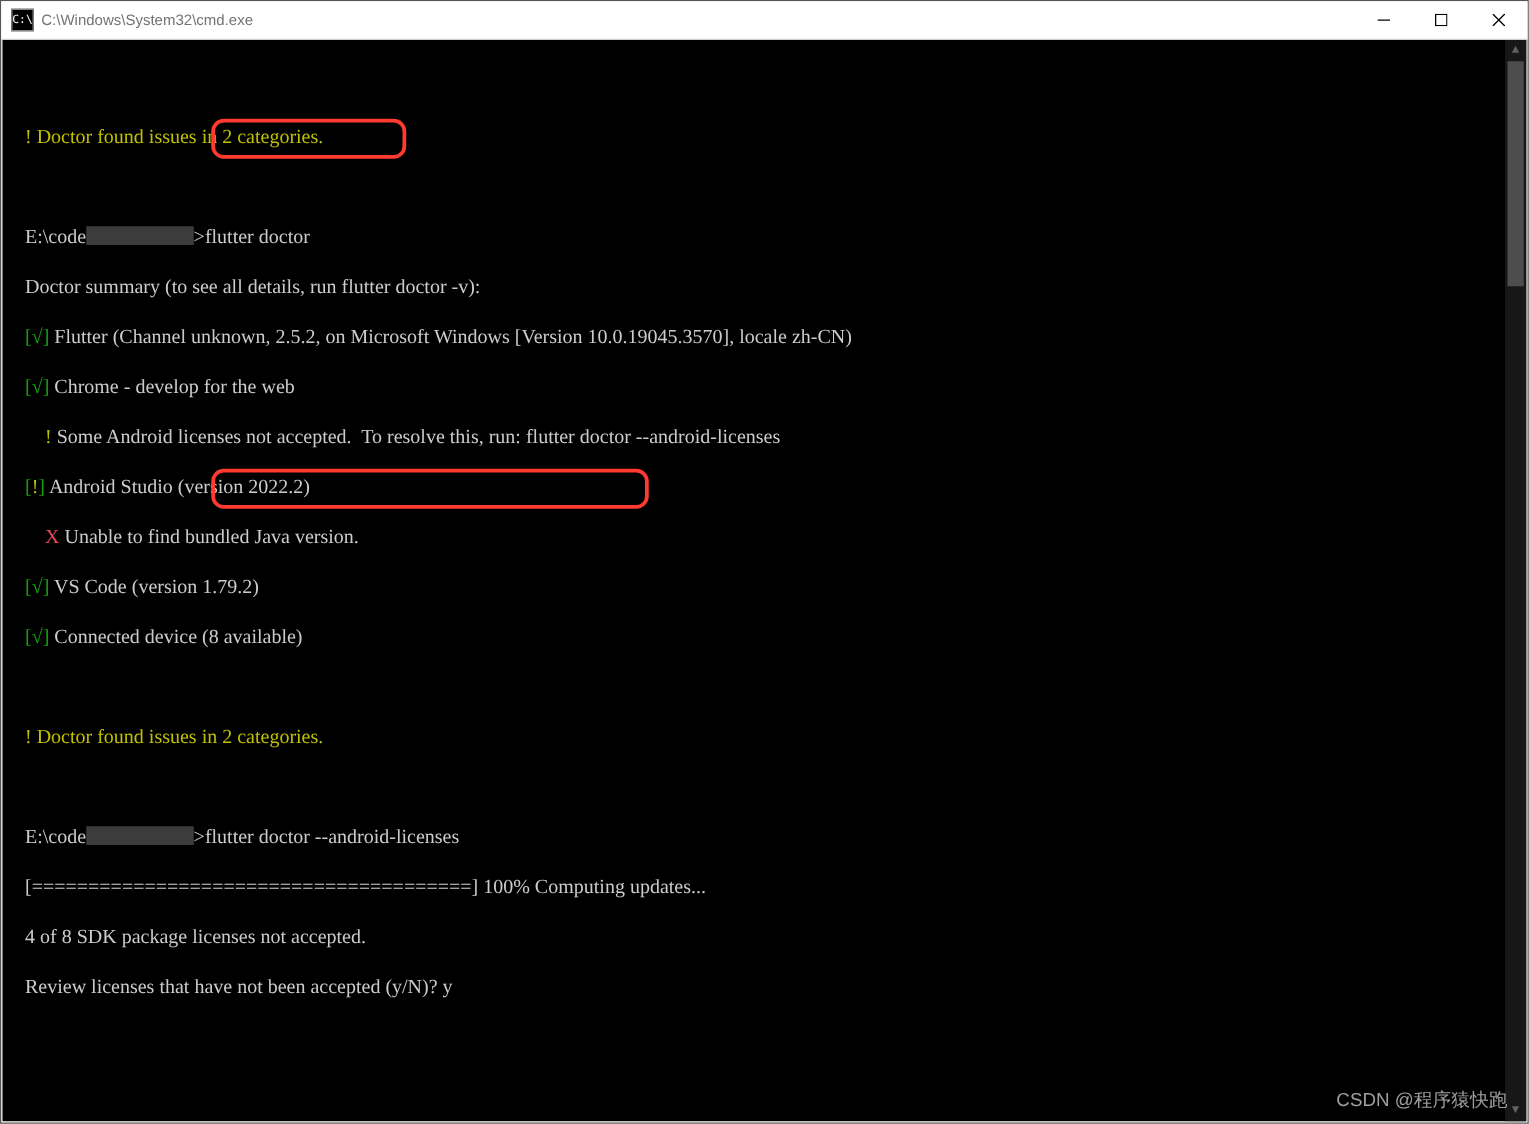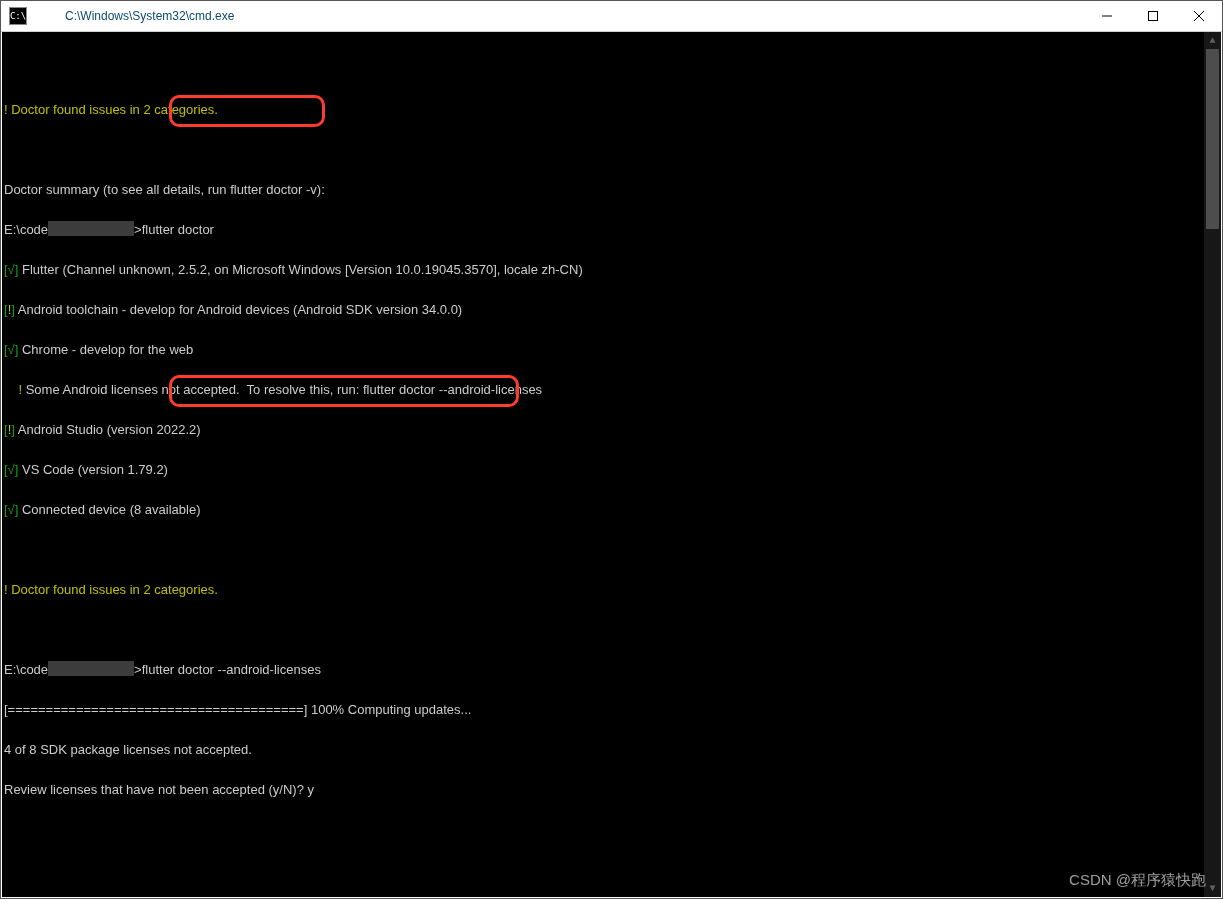--- a/index.html
+++ b/index.html
@@ -1,26 +1,26 @@
 <!DOCTYPE html>
 <html><head>
 <meta charset="utf-8">
 <style>
   html,body{margin:0;padding:0;width:1223px;height:899px;background:#fff;overflow:hidden;font-family:Consolas,"Courier New",monospace;}
   .window{position:absolute;left:0;top:0;width:1223px;height:899px;background:#fff;border:1px solid #555;box-sizing:border-box;}
   .titlebar{height:30px;display:flex;align-items:center;background:#fff;border-bottom:1px solid #d0d0d0;}
   .tb-icon{width:16px;height:16px;margin:0 6px 0 8px;background:#000;border:1px solid #888;display:flex;align-items:center;justify-content:center;}
   .tb-icon span{color:#fff;font:9px Consolas,monospace;line-height:1;}
-  .tb-title{font:12px 'Segoe UI',sans-serif;color:#0c4a6e;flex:0 0 auto;margin-left:32px;}
+  .tb-title{font:12px 'Segoe UI',sans-serif;color:#737373;flex:0 0 auto;}
   .tb-spacer{flex:1;}
   .tb-btn{width:46px;height:30px;display:flex;align-items:center;justify-content:center;color:#000;}
   .tb-btn svg{width:10px;height:10px;stroke:#000;stroke-width:1;fill:none;}
   .term{position:absolute;left:1px;right:1px;top:31px;bottom:1px;background:#000;color:#ccc;
-        font-family:Liberation Sans, sans-serif;font-size:13px;line-height:20px;
-        padding:8px 0 0 0;box-sizing:border-box;overflow:hidden;white-space:pre-wrap;word-break:break-all;}
+        font-family:Liberation Serif, serif;font-size:16px;line-height:20px;
+        padding:8px 0 0 16px;box-sizing:border-box;overflow:hidden;white-space:pre-wrap;word-break:break-all;}
   .ln{display:block;padding:0 2px;}
   .ylw{color:#c0c000;}
   .grn{color:#13a10e;}
   .redx{color:#e74856;}
   .rect{position:absolute;border:3px solid #ff3b30;border-radius:10px;background:transparent;pointer-events:none;}
   .redact{display:inline-block;width:86px;height:15px;background:#3c3c3c;vertical-align:-2px;}
   .scrollbar{position:absolute;right:1px;top:31px;bottom:1px;width:17px;background:#171717;}
   .sb-arrow{height:17px;display:flex;align-items:center;justify-content:center;color:#606060;font-size:10px;}
   .sb-thumb{position:absolute;left:2px;right:2px;top:17px;height:180px;background:#4d4d4d;}
   .watermark{position:absolute;right:16px;bottom:8px;color:rgba(210,210,210,0.75);
@@ -50,27 +50,27 @@
         <svg viewBox="0 0 10 10">
           <path d="M0 0 L10 10 M10 0 L0 10"></path>
         </svg>
       </div>
   </div>
 
   <div class="term">
 <span class="ln">&nbsp;</span>
 <span class="ln"><span class="ylw">! Doctor found issues in 2 categories.</span></span>
 <span class="ln">&nbsp;</span>
+<span class="ln"><span>E:\code</span><span class="redact"></span>&gt;<span>flutter doctor</span></span>
 <span class="ln"><span>Doctor summary (to see all details, run flutter doctor -v):</span></span>
-<span class="ln"><span>E:\code</span><span class="redact"></span>&gt;<span>flutter doctor</span></span>
 <span class="ln"><span class="grn">[√]</span> <span>Flutter (Channel unknown, 2.5.2, on Microsoft Windows [Version 10.0.19045.3570], locale zh-CN)</span></span>
-<span class="ln"><span class="grn">[</span><span class="ylw">!</span><span class="grn">]</span> <span>Android toolchain - develop for Android devices (Android SDK version 34.0.0)</span></span>
 <span class="ln"><span class="grn">[√]</span> <span>Chrome - develop for the web</span></span>
 <span class="ln">    <span class="ylw">!</span> <span>Some Android licenses not accepted.  To resolve this, run: flutter doctor --android-licenses</span></span>
 <span class="ln"><span class="grn">[</span><span class="ylw">!</span><span class="grn">]</span> <span>Android Studio (version 2022.2)</span></span>
+<span class="ln">    <span class="redx">X</span> <span>Unable to find bundled Java version.</span></span>
 <span class="ln"><span class="grn">[√]</span> <span>VS Code (version 1.79.2)</span></span>
 <span class="ln"><span class="grn">[√]</span> <span>Connected device (8 available)</span></span>
 <span class="ln">&nbsp;</span>
 <span class="ln"><span class="ylw">! Doctor found issues in 2 categories.</span></span>
 <span class="ln">&nbsp;</span>
 <span class="ln"><span>E:\code</span><span class="redact"></span>&gt;<span>flutter doctor --android-licenses</span></span>
 <span class="ln"><span>[=======================================] 100% Computing updates...</span></span>
 <span class="ln"><span>4 of 8 SDK package licenses not accepted.</span></span>
 <span class="ln"><span>Review licenses that have not been accepted (y/N)? y</span></span>
 

